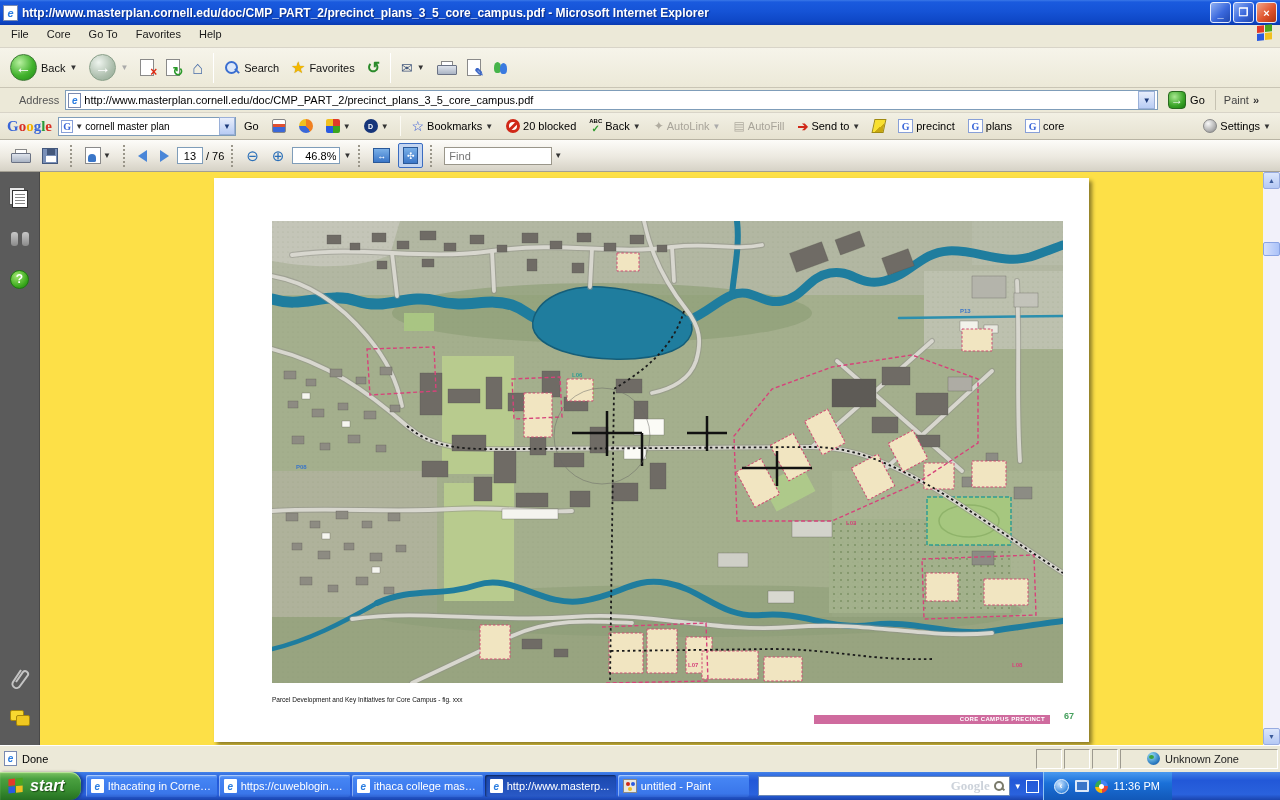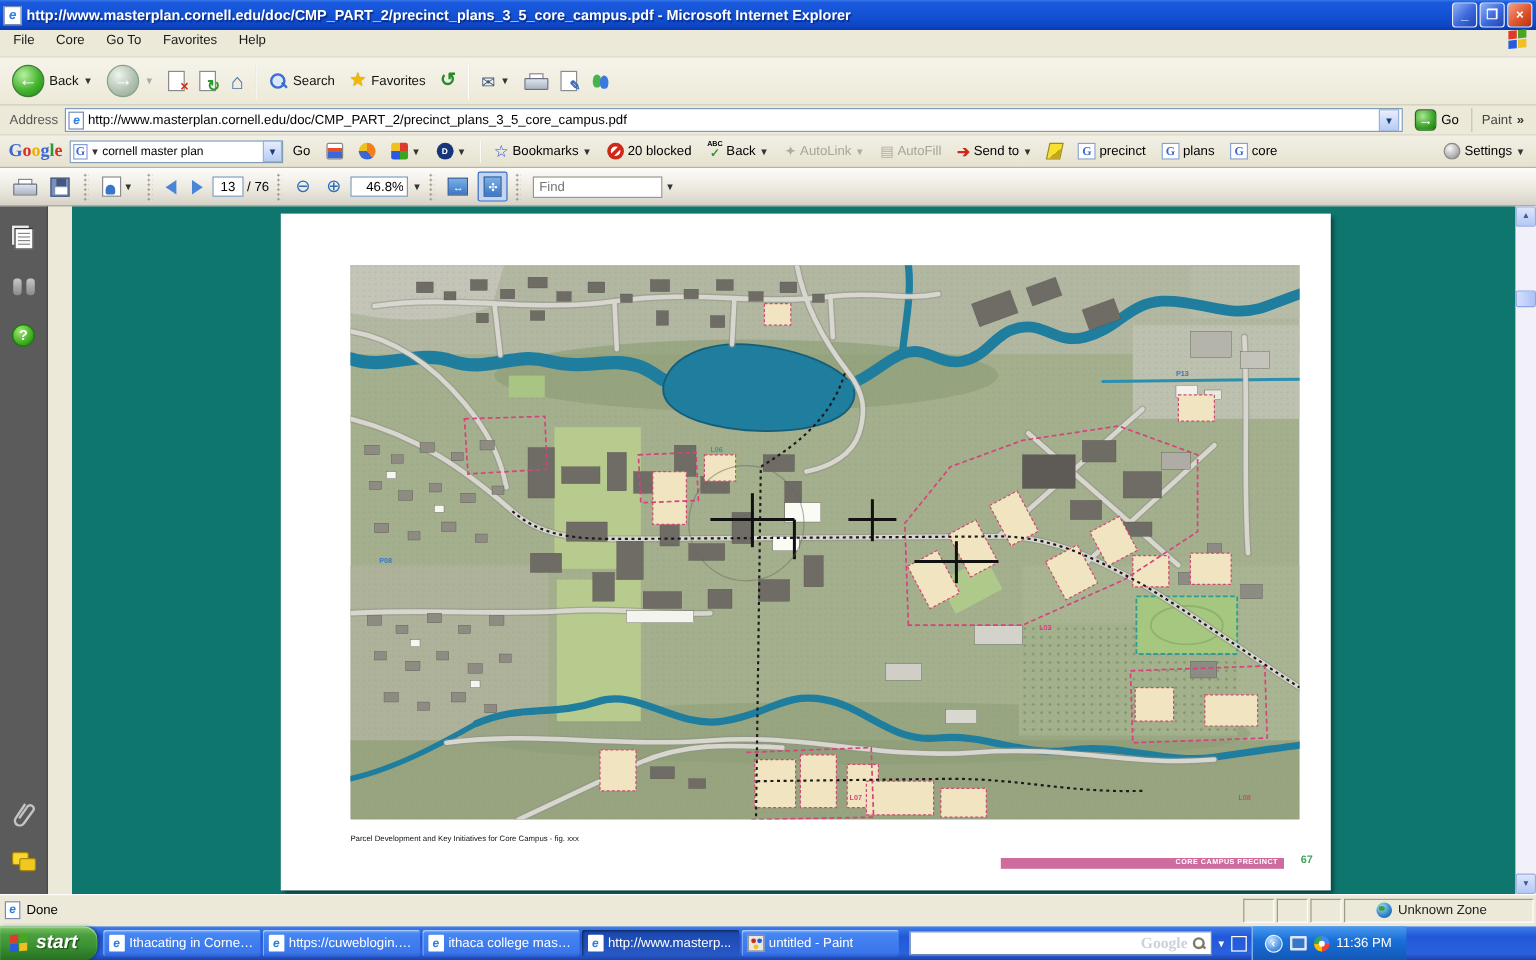--- a/index.html
+++ b/index.html
@@ -58,21 +58,21 @@
   .mail-g{font-size:14px;color:#44597e;line-height:1;}
   .printer{width:18px;height:14px;position:relative;flex:0 0 18px;}
   .printer::before{content:"";position:absolute;left:4px;top:0;width:10px;height:5px;background:#fff;border:1px solid #888;}
   .printer::after{content:"";position:absolute;left:0;top:4px;width:18px;height:8px;background:linear-gradient(#dfe4ec,#aab4c4);border:1px solid #6a7284;border-radius:1px;}
   .msn{width:16px;height:15px;position:relative;flex:0 0 16px;}
   .msn::before{content:"";position:absolute;left:1px;top:2px;width:7px;height:11px;border-radius:50% 50% 40% 40%;background:#46b44a;}
   .msn::after{content:"";position:absolute;left:7px;top:3px;width:7px;height:11px;border-radius:50% 50% 40% 40%;background:#3a7ae0;}
 
   
   .addressbar{height:25px;flex:0 0 25px;display:flex;align-items:center;background:#ece9d8;
-    border-bottom:1px solid #d8d4c8;padding:0 2px;}
+    border-bottom:1px solid #d8d4c8;padding:0 13px;}
   .addr-label{color:#555;padding:0 6px;}
   .addr-input{flex:1;height:20px;background:#fff;border:1px solid #7f9db9;display:flex;align-items:center;padding:0 2px;gap:3px;}
   .addr-input input{flex:1;border:none;outline:none;font-family:"Liberation Sans",sans-serif;font-size:11px;height:16px;}
   .combo-btn{width:17px;height:18px;background:linear-gradient(180deg,#e8eefc,#b8ccf4);border:1px solid #9ab0d8;
     display:flex;align-items:center;justify-content:center;font-size:8px;color:#1c3a7a;}
   .go-btn{display:flex;align-items:center;gap:4px;padding:1px 6px;margin-left:4px;}
   .go-circ{width:18px;height:18px;border-radius:4px;border:1px solid #2a6a20;display:flex;align-items:center;justify-content:center;
     color:#fff;font-weight:bold;font-size:12px;background:radial-gradient(circle at 35% 30%,#a8e890,#3aa428 60%,#1a7a10);}
   .links{display:flex;align-items:center;gap:4px;color:#444;padding:0 8px;border-left:1px solid #c6c2b2;margin-left:4px;height:20px;}
   .chev{font-weight:bold;color:#333;}
@@ -145,21 +145,21 @@
   .binoc::before{left:0;} .binoc::after{right:0;}
   .helpic{width:19px;height:19px;border-radius:50%;border:1px solid #1c7a10;color:#fff;font-weight:bold;font-size:12px;
     display:flex;align-items:center;justify-content:center;background:radial-gradient(circle at 35% 30%,#a0e870,#3aa81c 65%,#1c7a10);}
   .clip svg{display:block;}
   .comments{width:20px;height:16px;position:relative;}
   .comments::before,.comments::after{content:"";position:absolute;width:12px;height:9px;border-radius:2px;background:#f8d830;border:1px solid #a8880c;}
   .comments::before{left:0;top:0;}
   .comments::after{right:0;top:5px;background:#f0c820;}
   .sflex{flex:1;}
 
-  .viewer{flex:1;position:relative;background:#0f766e;overflow:hidden;margin-left:20px;}
+  .viewer{flex:1;position:relative;background:#fde047;overflow:hidden;}
   .pdfpage{position:absolute;left:174px;top:6px;width:875px;height:564px;background:#fff;box-shadow:3px 3px 4px rgba(0,0,0,.45);}
   .mapwrap{position:absolute;left:58px;top:43px;width:791px;height:462px;}
   .mapwrap svg{display:block;width:791px;height:462px;}
   .caption{position:absolute;left:58px;top:518px;font-size:6.5px;color:#111;}
   .pinkbar{position:absolute;left:600px;top:537px;width:236px;height:9px;background:#cf6b9e;color:#fff;
     font-size:6px;font-weight:bold;text-align:right;line-height:9px;padding-right:5px;letter-spacing:.4px;}
   .pagenum{position:absolute;left:850px;top:533px;color:#46a05e;font-weight:bold;font-size:9px;}
 
   .vscroll{width:17px;flex:0 0 17px;background:#f2f1fa;display:flex;flex-direction:column;position:relative;}
   .sbtn{height:17px;flex:0 0 17px;background:linear-gradient(180deg,#dce6fb,#b4c8f4);border:1px solid #98ace0;border-radius:2px;

